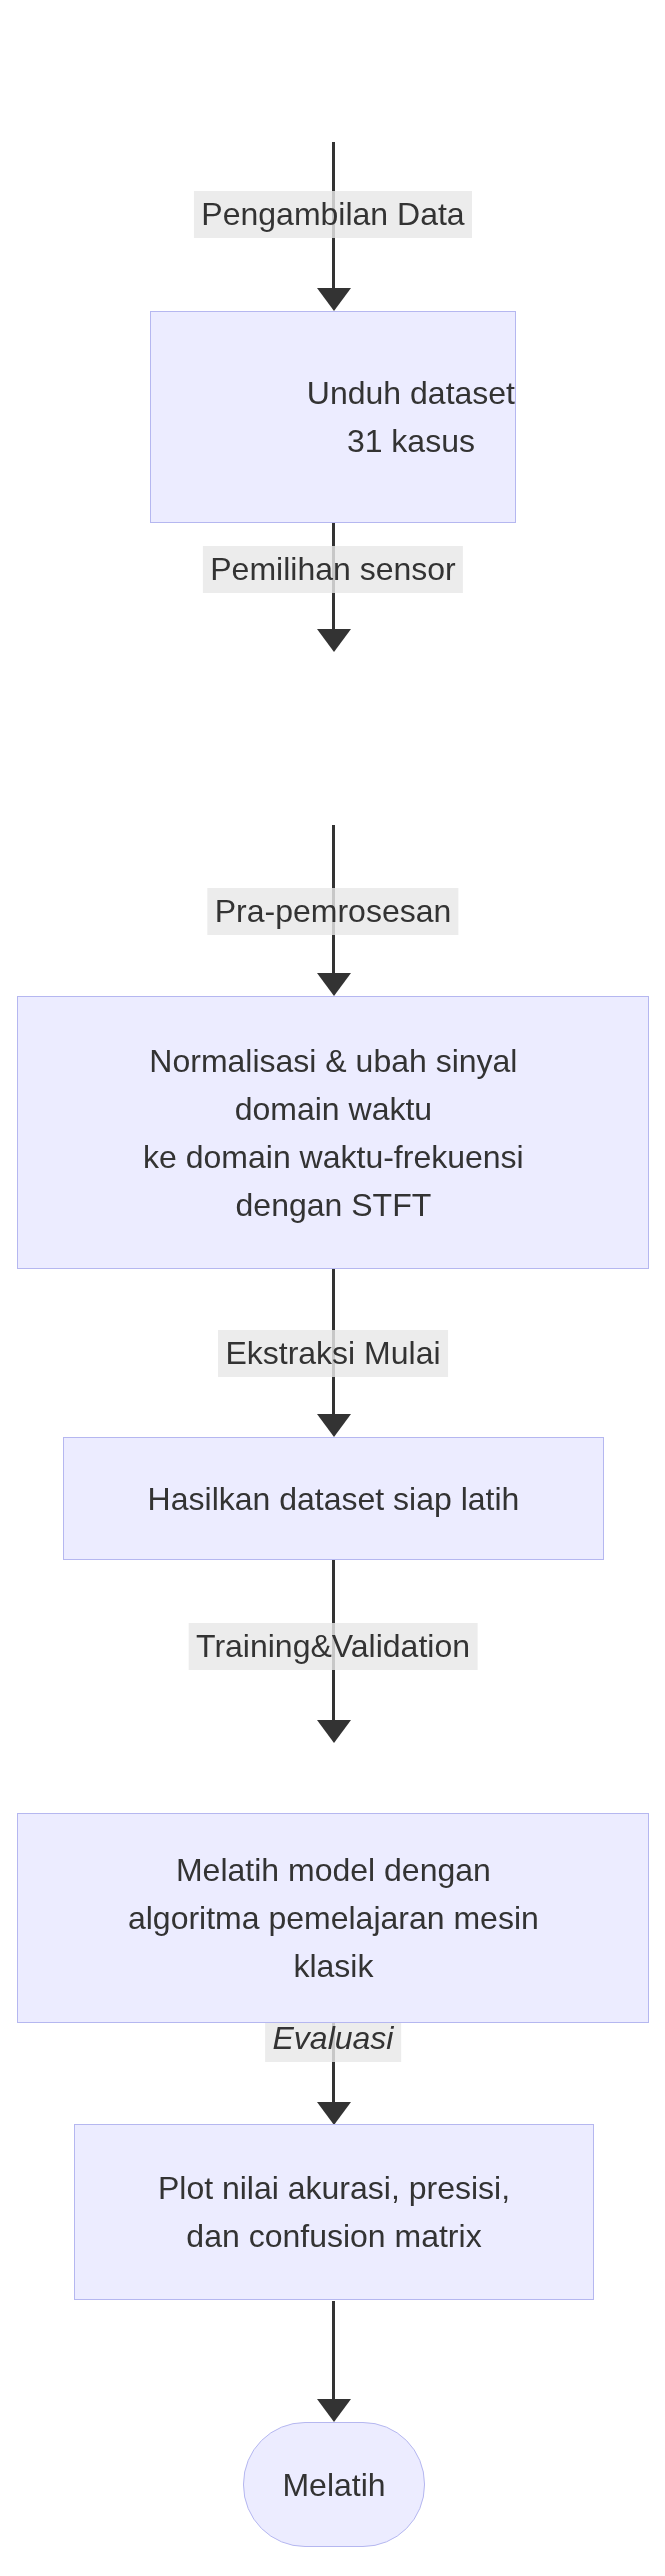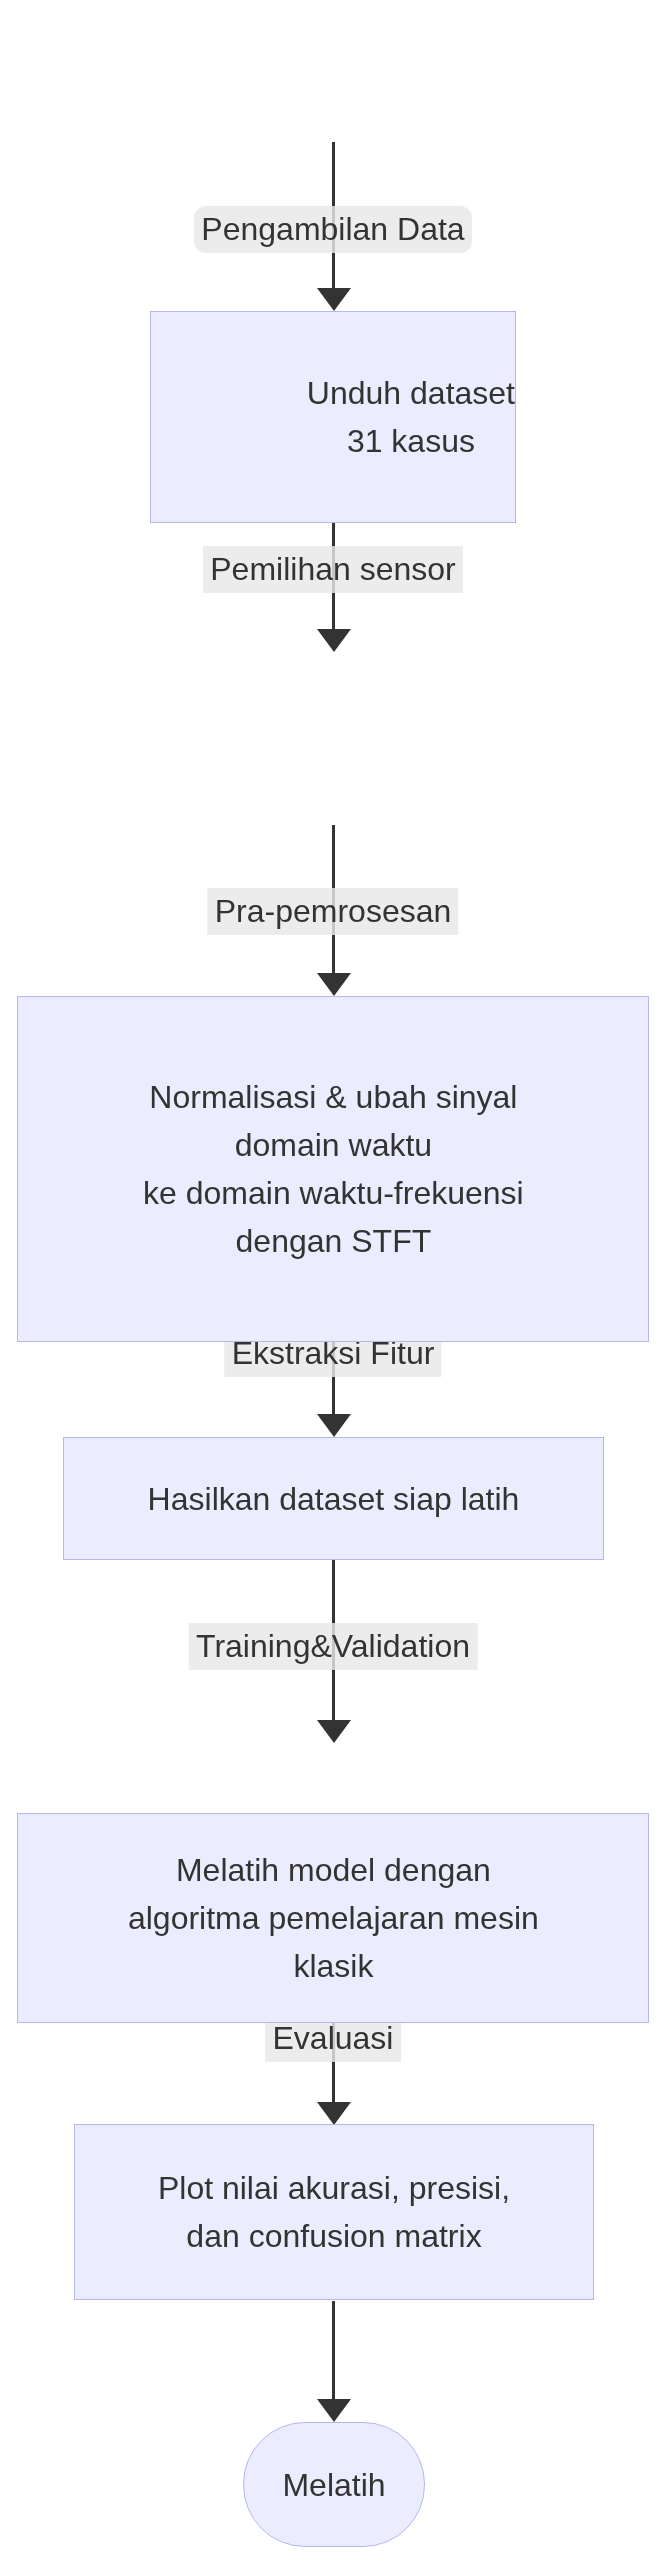--- a/index.html
+++ b/index.html
@@ -45,42 +45,42 @@
   .a6{top:2102px;}
   .a7{top:2399px;}
   
   .edge-label{
     position:absolute;left:333px;transform:translateX(-50%);
     font-size:32px;line-height:47px;white-space:nowrap;
     padding:0 7.4px;
     background:var(--edge-label-bg);
     background:color-mix(in srgb, var(--edge-label-bg) 82%, transparent);
   }
-  .l1{top:206px;border-radius:12px;}
+  .l1{top:191px;}
   .l2{top:546px;}
   .l3{top:888px;}
   .l4{top:1330px;}
   .l5{top:1623px;}
-  .l6{top:2015px;}
+  .l6{top:2015px;font-style:italic;}
   
   .node{
     position:absolute;
     background:var(--node-fill);
     border:1.7px solid var(--node-border);
     display:flex;align-items:center;justify-content:center;
     text-align:center;
     font-size:32px;line-height:48px;
     box-sizing:border-box;
   }
   .node .node-label{white-space:pre-line;}
   .stadium{border-radius:62px;}
   .n-start{left:256px;top:17.4px;width:154px;height:125px;}
   .n-box1{left:150px;top:311px;width:366px;height:212px;justify-content:flex-end;}
   .n-box2{left:17.4px;top:652px;width:632px;height:173px;}
-  .n-box3{left:17.4px;top:996px;width:632px;height:346px;}
+  .n-box3{left:17.4px;top:996px;width:632px;height:273px;}
   .n-box4{left:63px;top:1437px;width:541px;height:123px;}
   .n-box5{left:17.4px;top:1813px;width:632px;height:210px;}
   .n-box6{left:74px;top:2124px;width:520px;height:176px;}
   .n-end{left:243px;top:2422px;width:182px;height:125px;}
 </style>
 </head>
 <body>
 
 <div class="diagram">
 
@@ -96,21 +96,21 @@
   <div class="arrowhead a2"></div>
   <div class="arrowhead a3"></div>
   <div class="arrowhead a4"></div>
   <div class="arrowhead a5"></div>
   <div class="arrowhead a6"></div>
   <div class="arrowhead a7"></div>
 
   <div class="edge-label l1">Pengambilan Data</div>
   <div class="edge-label l2">Pemilihan sensor</div>
   <div class="edge-label l3">Pra-pemrosesan</div>
-  <div class="edge-label l4">Ekstraksi Fitur</div>
+  <div class="edge-label l4">Ekstraksi Mulai</div>
   <div class="edge-label l5">Training&amp;Validation</div>
   <div class="edge-label l6">Evaluasi</div>
 
 
   <div class="node n-box1">
     <span class="node-label">Unduh dataset
 31 kasus</span>
   </div>
 
 

